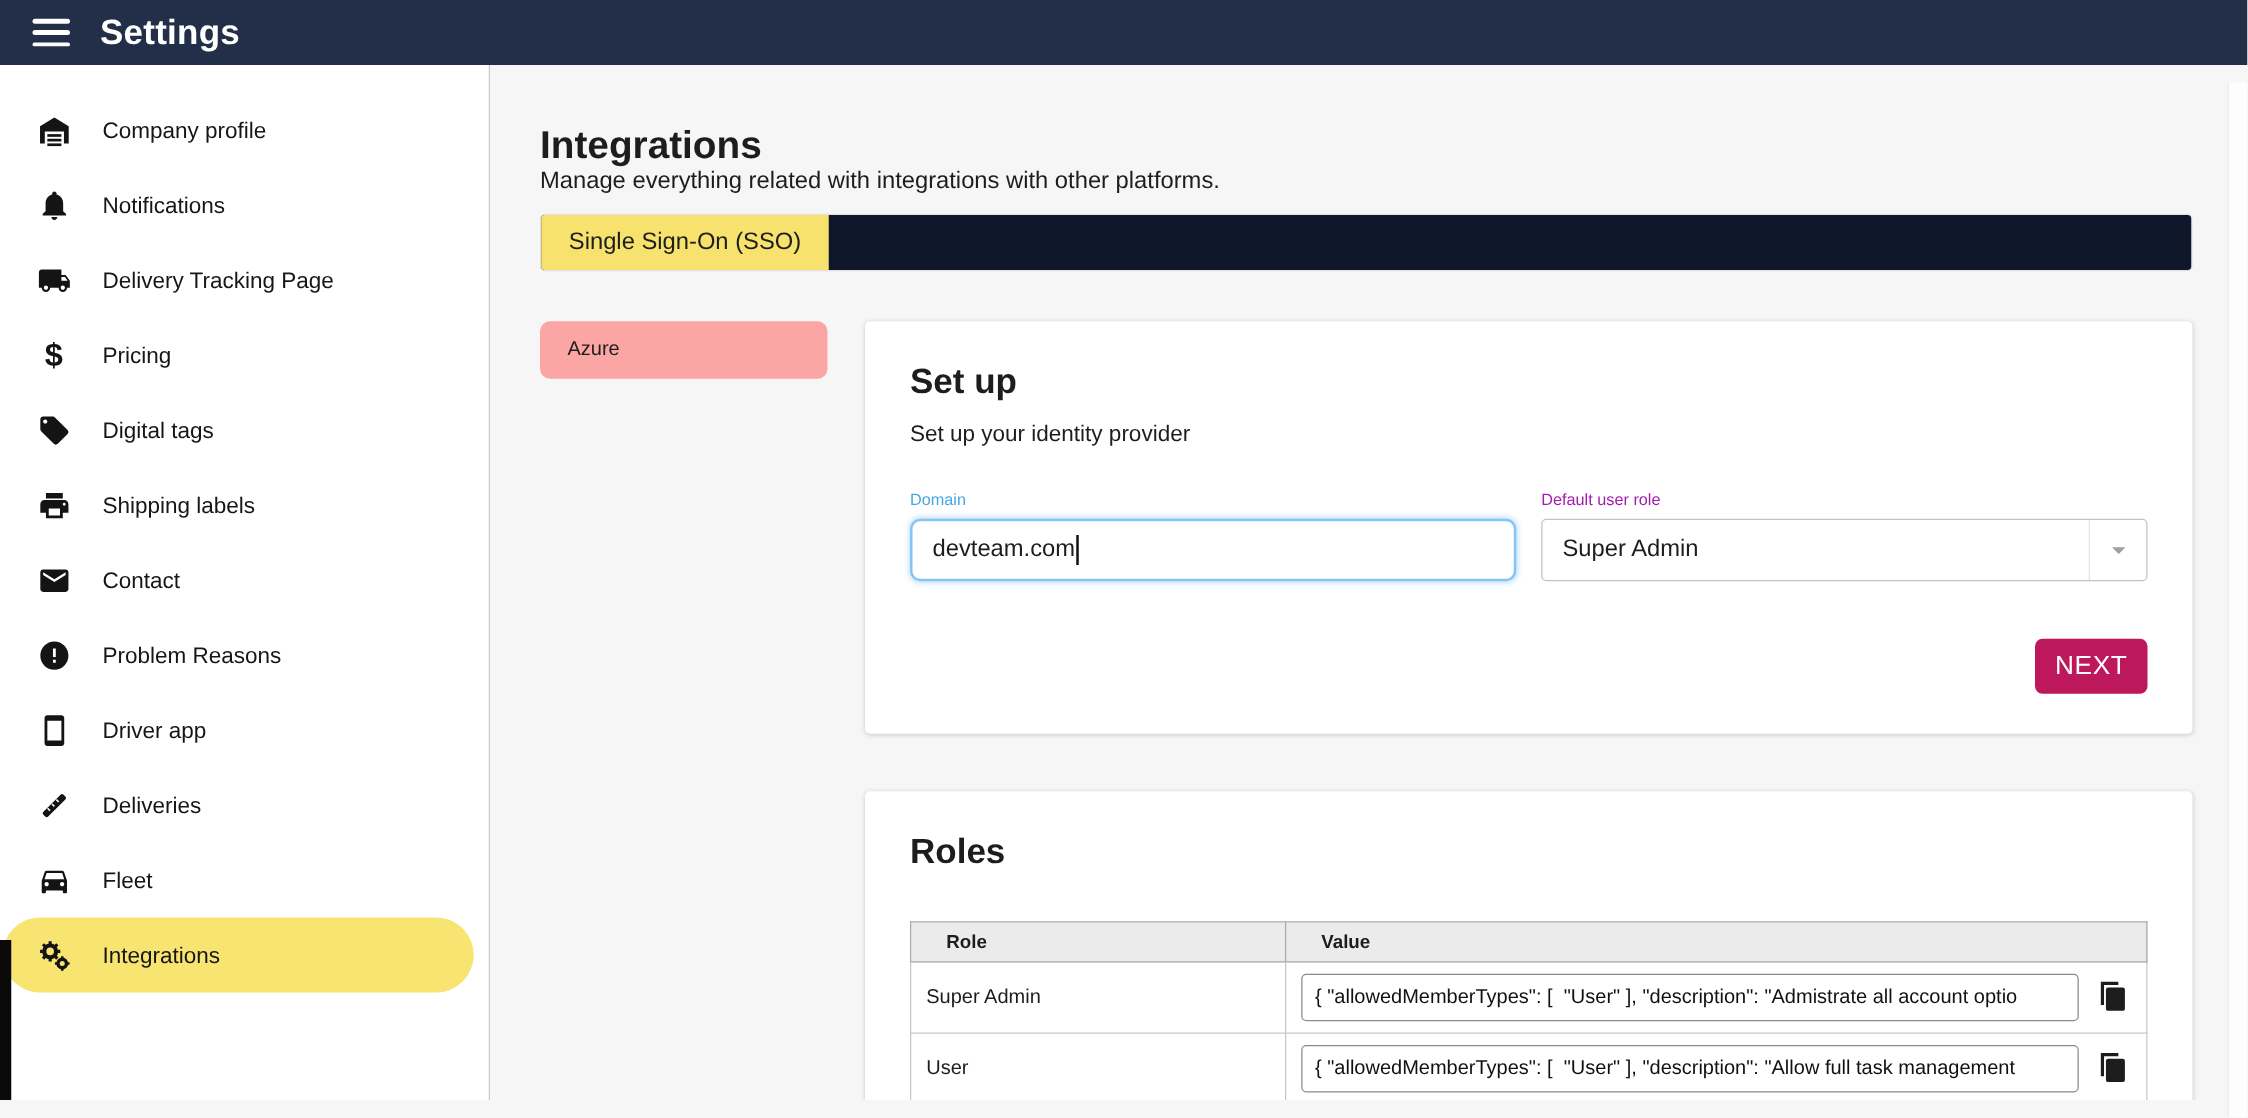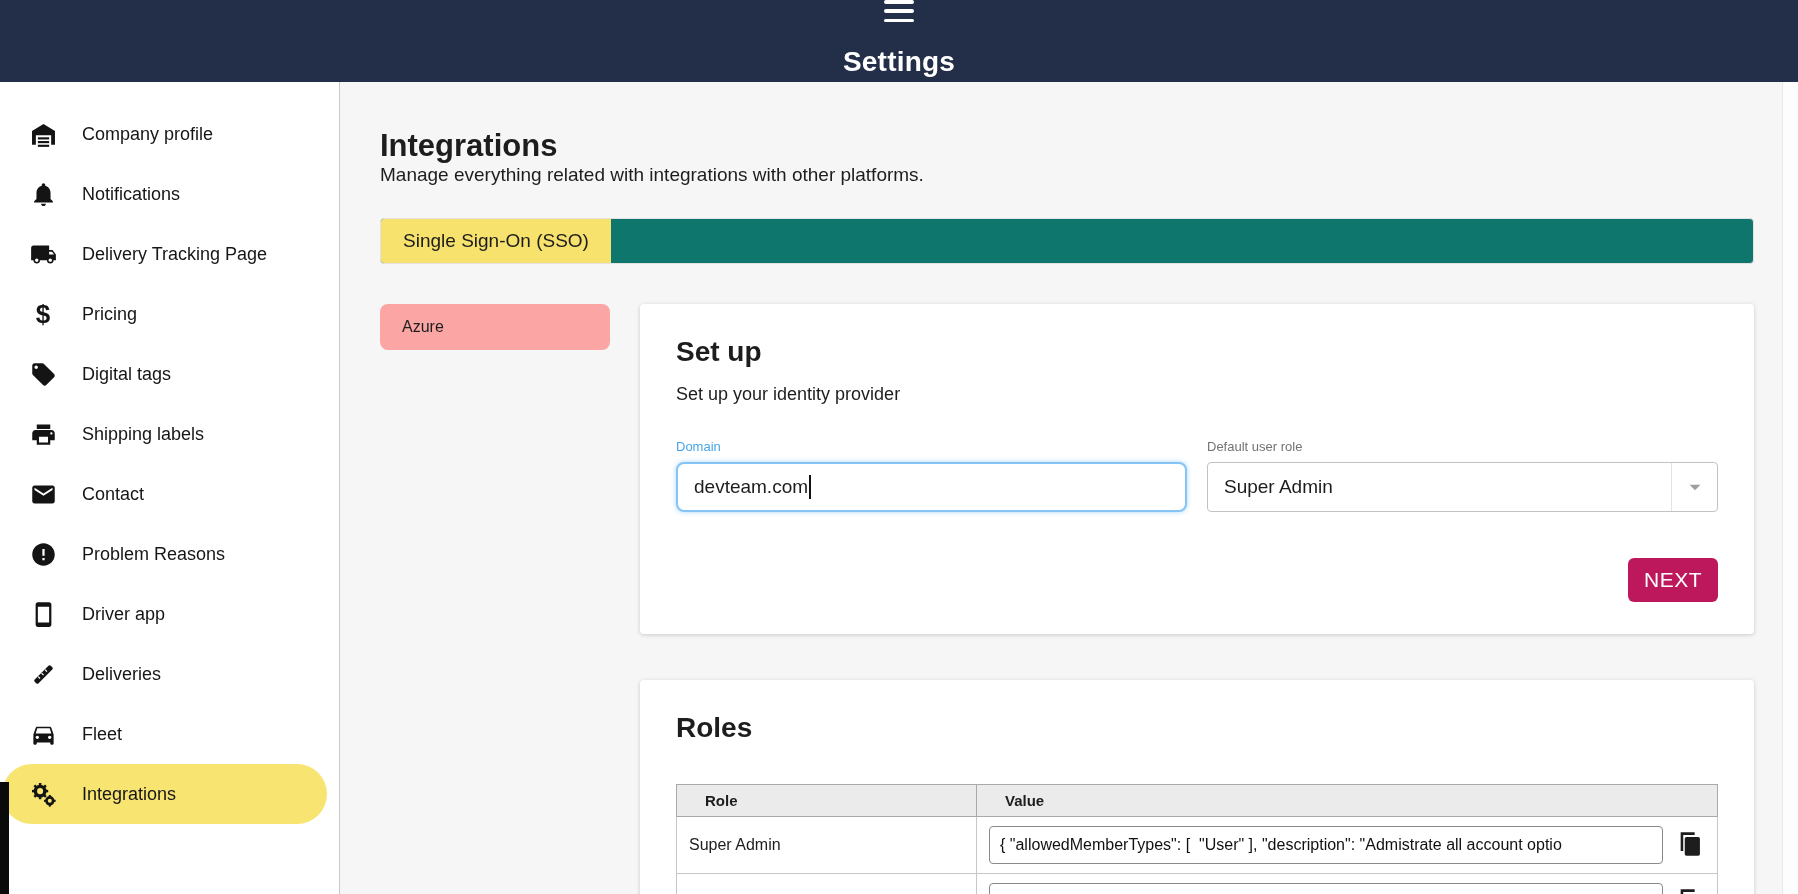--- a/index.html
+++ b/index.html
@@ -6,40 +6,39 @@
   html, body { width: 1798px; height: 894px; overflow: hidden; }
   body {
     font-family: "Liberation Sans", sans-serif;
     background: #f6f6f6;
     color: #1d1d1d;
     position: relative;
   }
 
   
   .topbar {
-    height: 82px;
+    height: 52px;
     background: #232e48;
     display: flex;
     align-items: center;
     gap: 24px;
     padding: 0 26px;
     position: relative;
     z-index: 6;
-    flex-direction: column;
   }
   .hamburger { width: 30px; height: 22px; display: flex; flex-direction: column; justify-content: space-between; cursor: pointer; }
   .hamburger span { display: block; height: 3.5px; background: #fff; border-radius: 2px; }
   .topbar-title { color: #fff; font-size: 28px; font-weight: 700; letter-spacing: .2px; }
 
   
   .layout { display: flex; height: 828px; }
 
   
   .sidebar {
-    width: 340px;
+    width: 392px;
     flex: none;
     background: #fff;
     border-right: 1px solid #c9c9c9;
     padding-top: 22px;
     position: relative;
   }
   .side-item {
     height: 60px;
     display: flex;
     align-items: center;
@@ -67,23 +66,23 @@
   .main {
     flex: 1;
     padding: 0 44px 0 40px;
     overflow: hidden;
     position: relative;
   }
   .page-title { margin-top: 46px; font-size: 31px; font-weight: 700; color: #1d1d1d; }
   .page-subtitle { font-size: 19px; color: #1d1d1d; }
 
   .tabs-bar {
-    margin-top: 32px;
+    margin-top: 15px;
     height: 46px;
-    background: #0f766e;
+    background: #0f172a;
     border: 1px solid #e2e2e2;
     border-radius: 4px;
     display: flex;
     align-items: stretch;
   }
   .tab-active {
     width: 230px;
     background: #f6e26d;
     display: flex; align-items: center; justify-content: center;
     font-size: 19px;
@@ -106,21 +105,21 @@
     box-shadow: 0 1px 4px rgba(0,0,0,.18);
     padding: 32px 36px;
   }
   .card-title { font-size: 28px; font-weight: 700; }
   .card-subtitle { margin-top: 16px; font-size: 18px; }
 
   .form-row { display: flex; gap: 20px; margin-top: 34px; }
   .field { flex: 1; min-width: 0; }
   .field-label { display: block; font-size: 13px; margin-bottom: 8px; }
   .domain-label { color: #47a6e6; }
-  .role-label { color: #737373; }
+  .role-label { color: #a21caf; }
 
   .text-input {
     height: 50px;
     border: 2px solid #85c4f4;
     box-shadow: 0 0 5px rgba(66,165,245,.45);
     border-radius: 8px;
     background: #fff;
     display: flex; align-items: center;
     padding: 0 16px;
     font-size: 19px;

